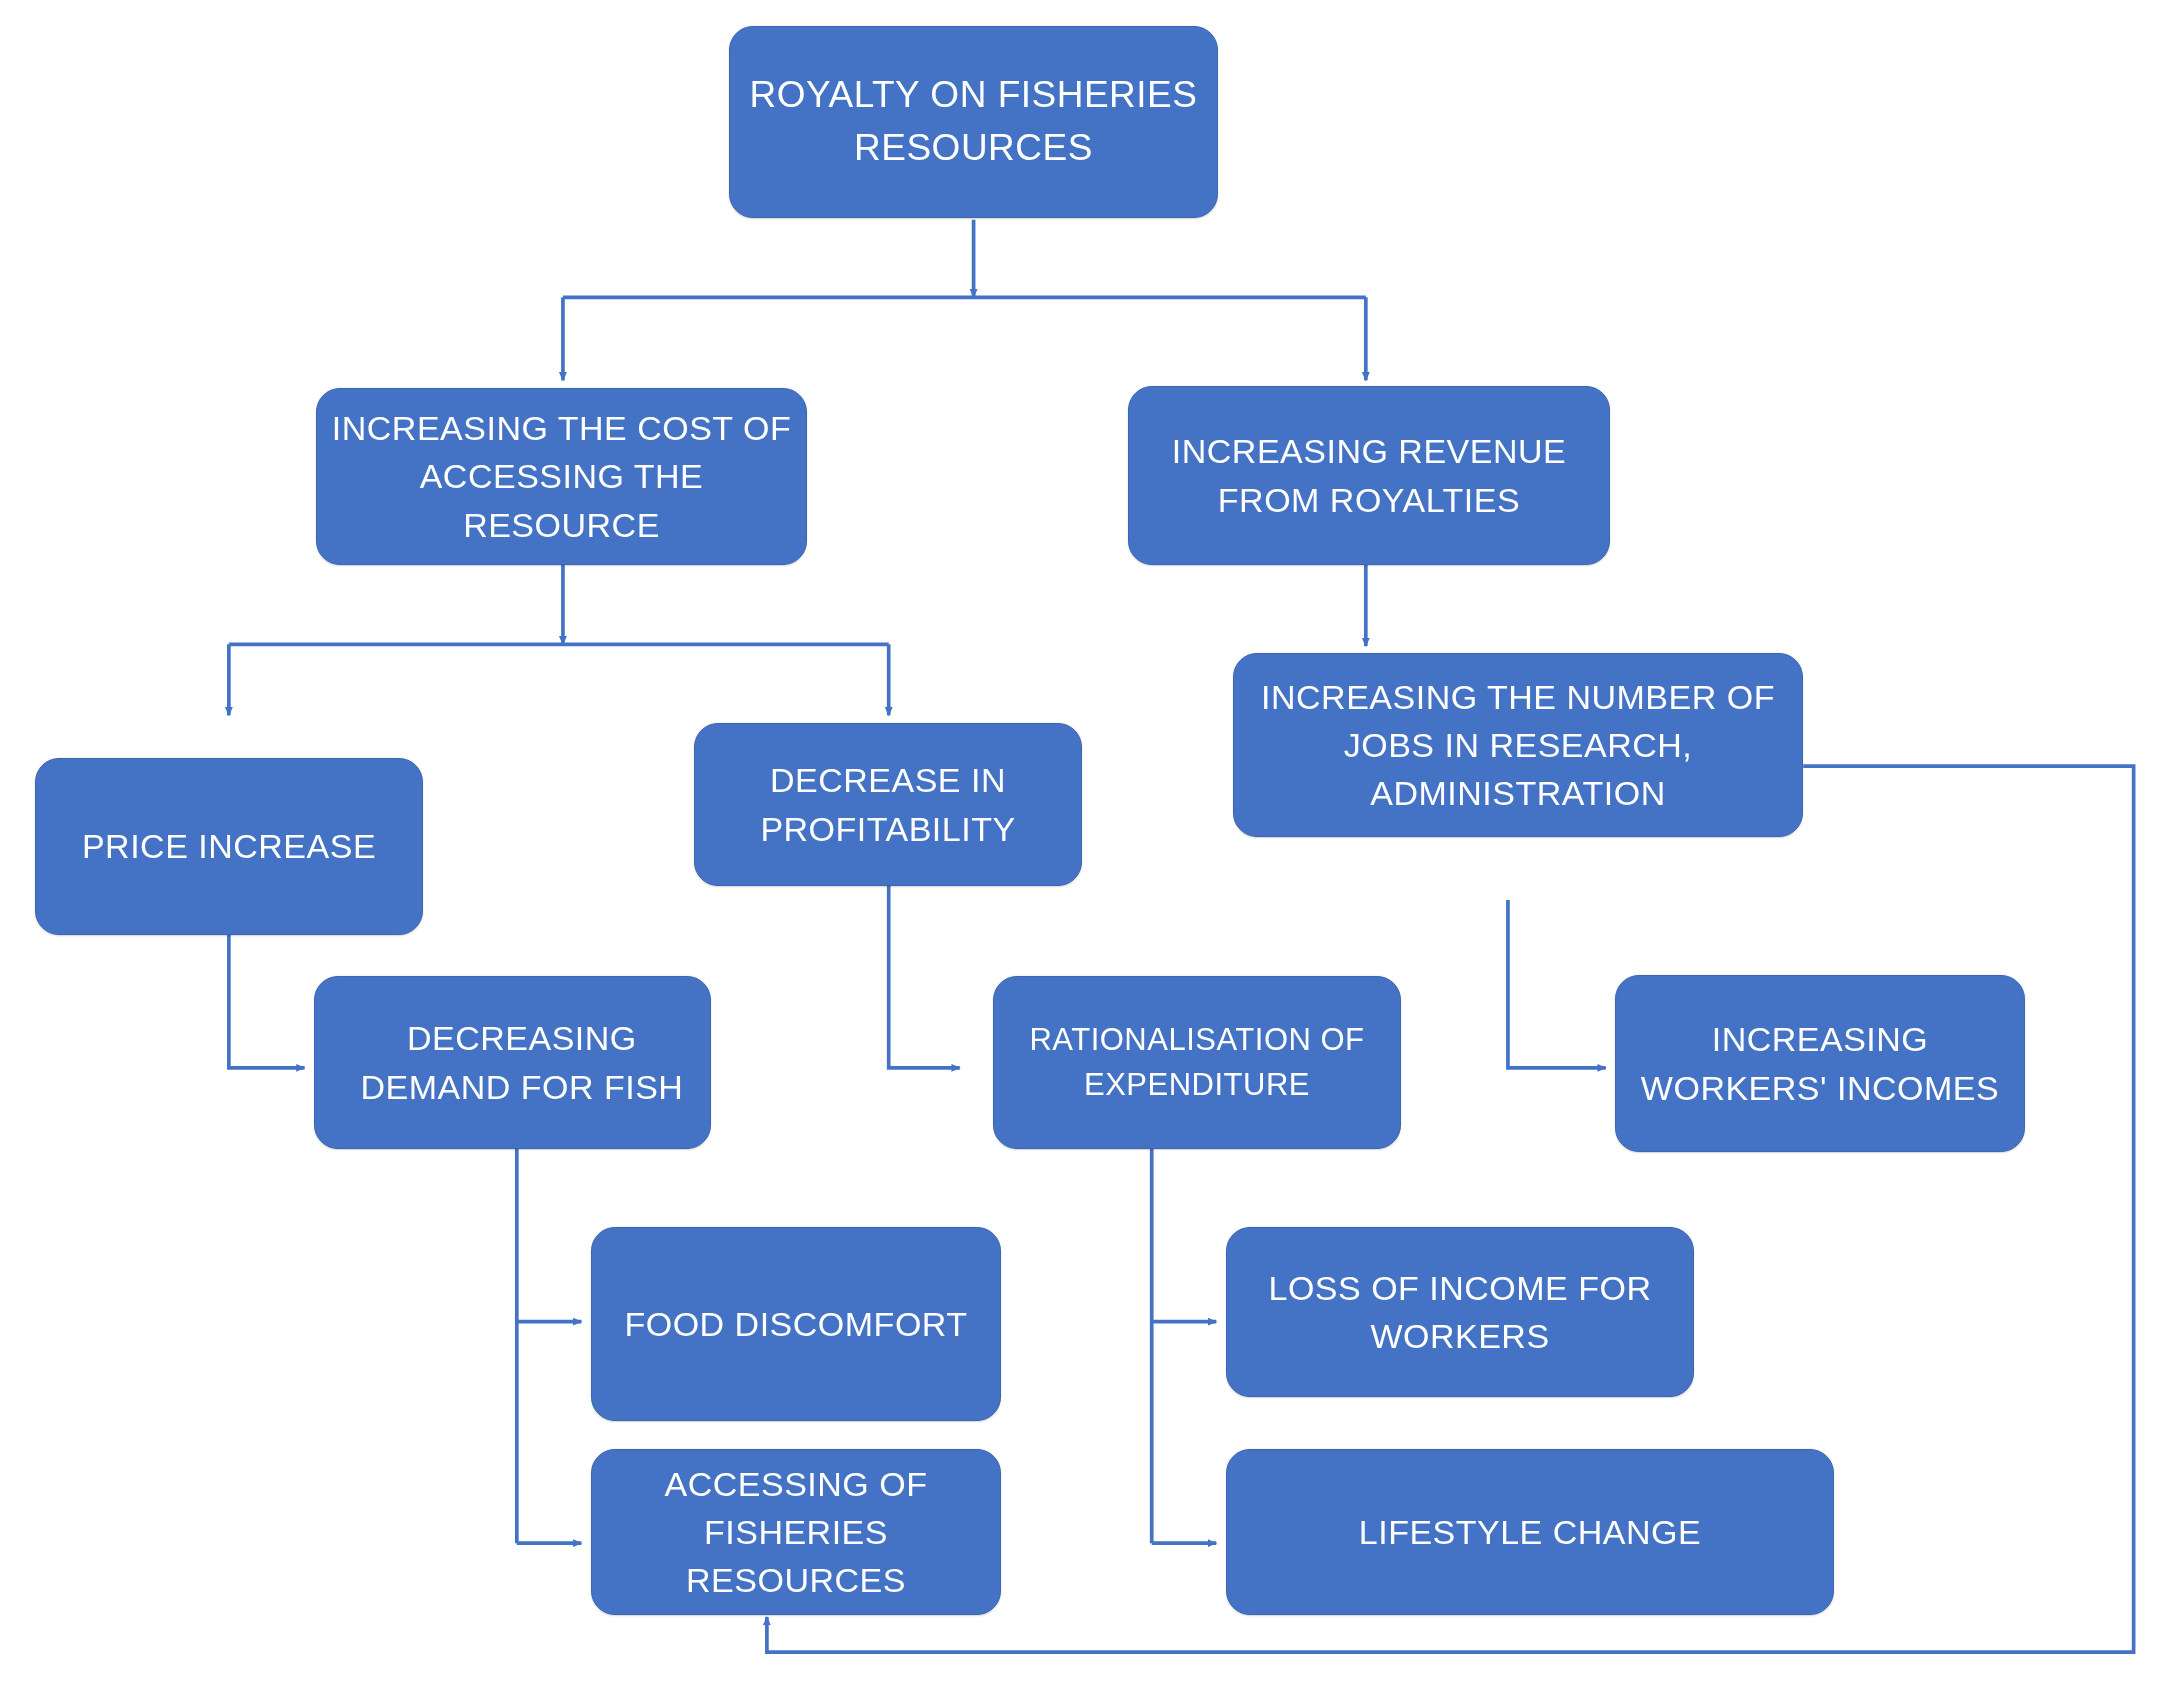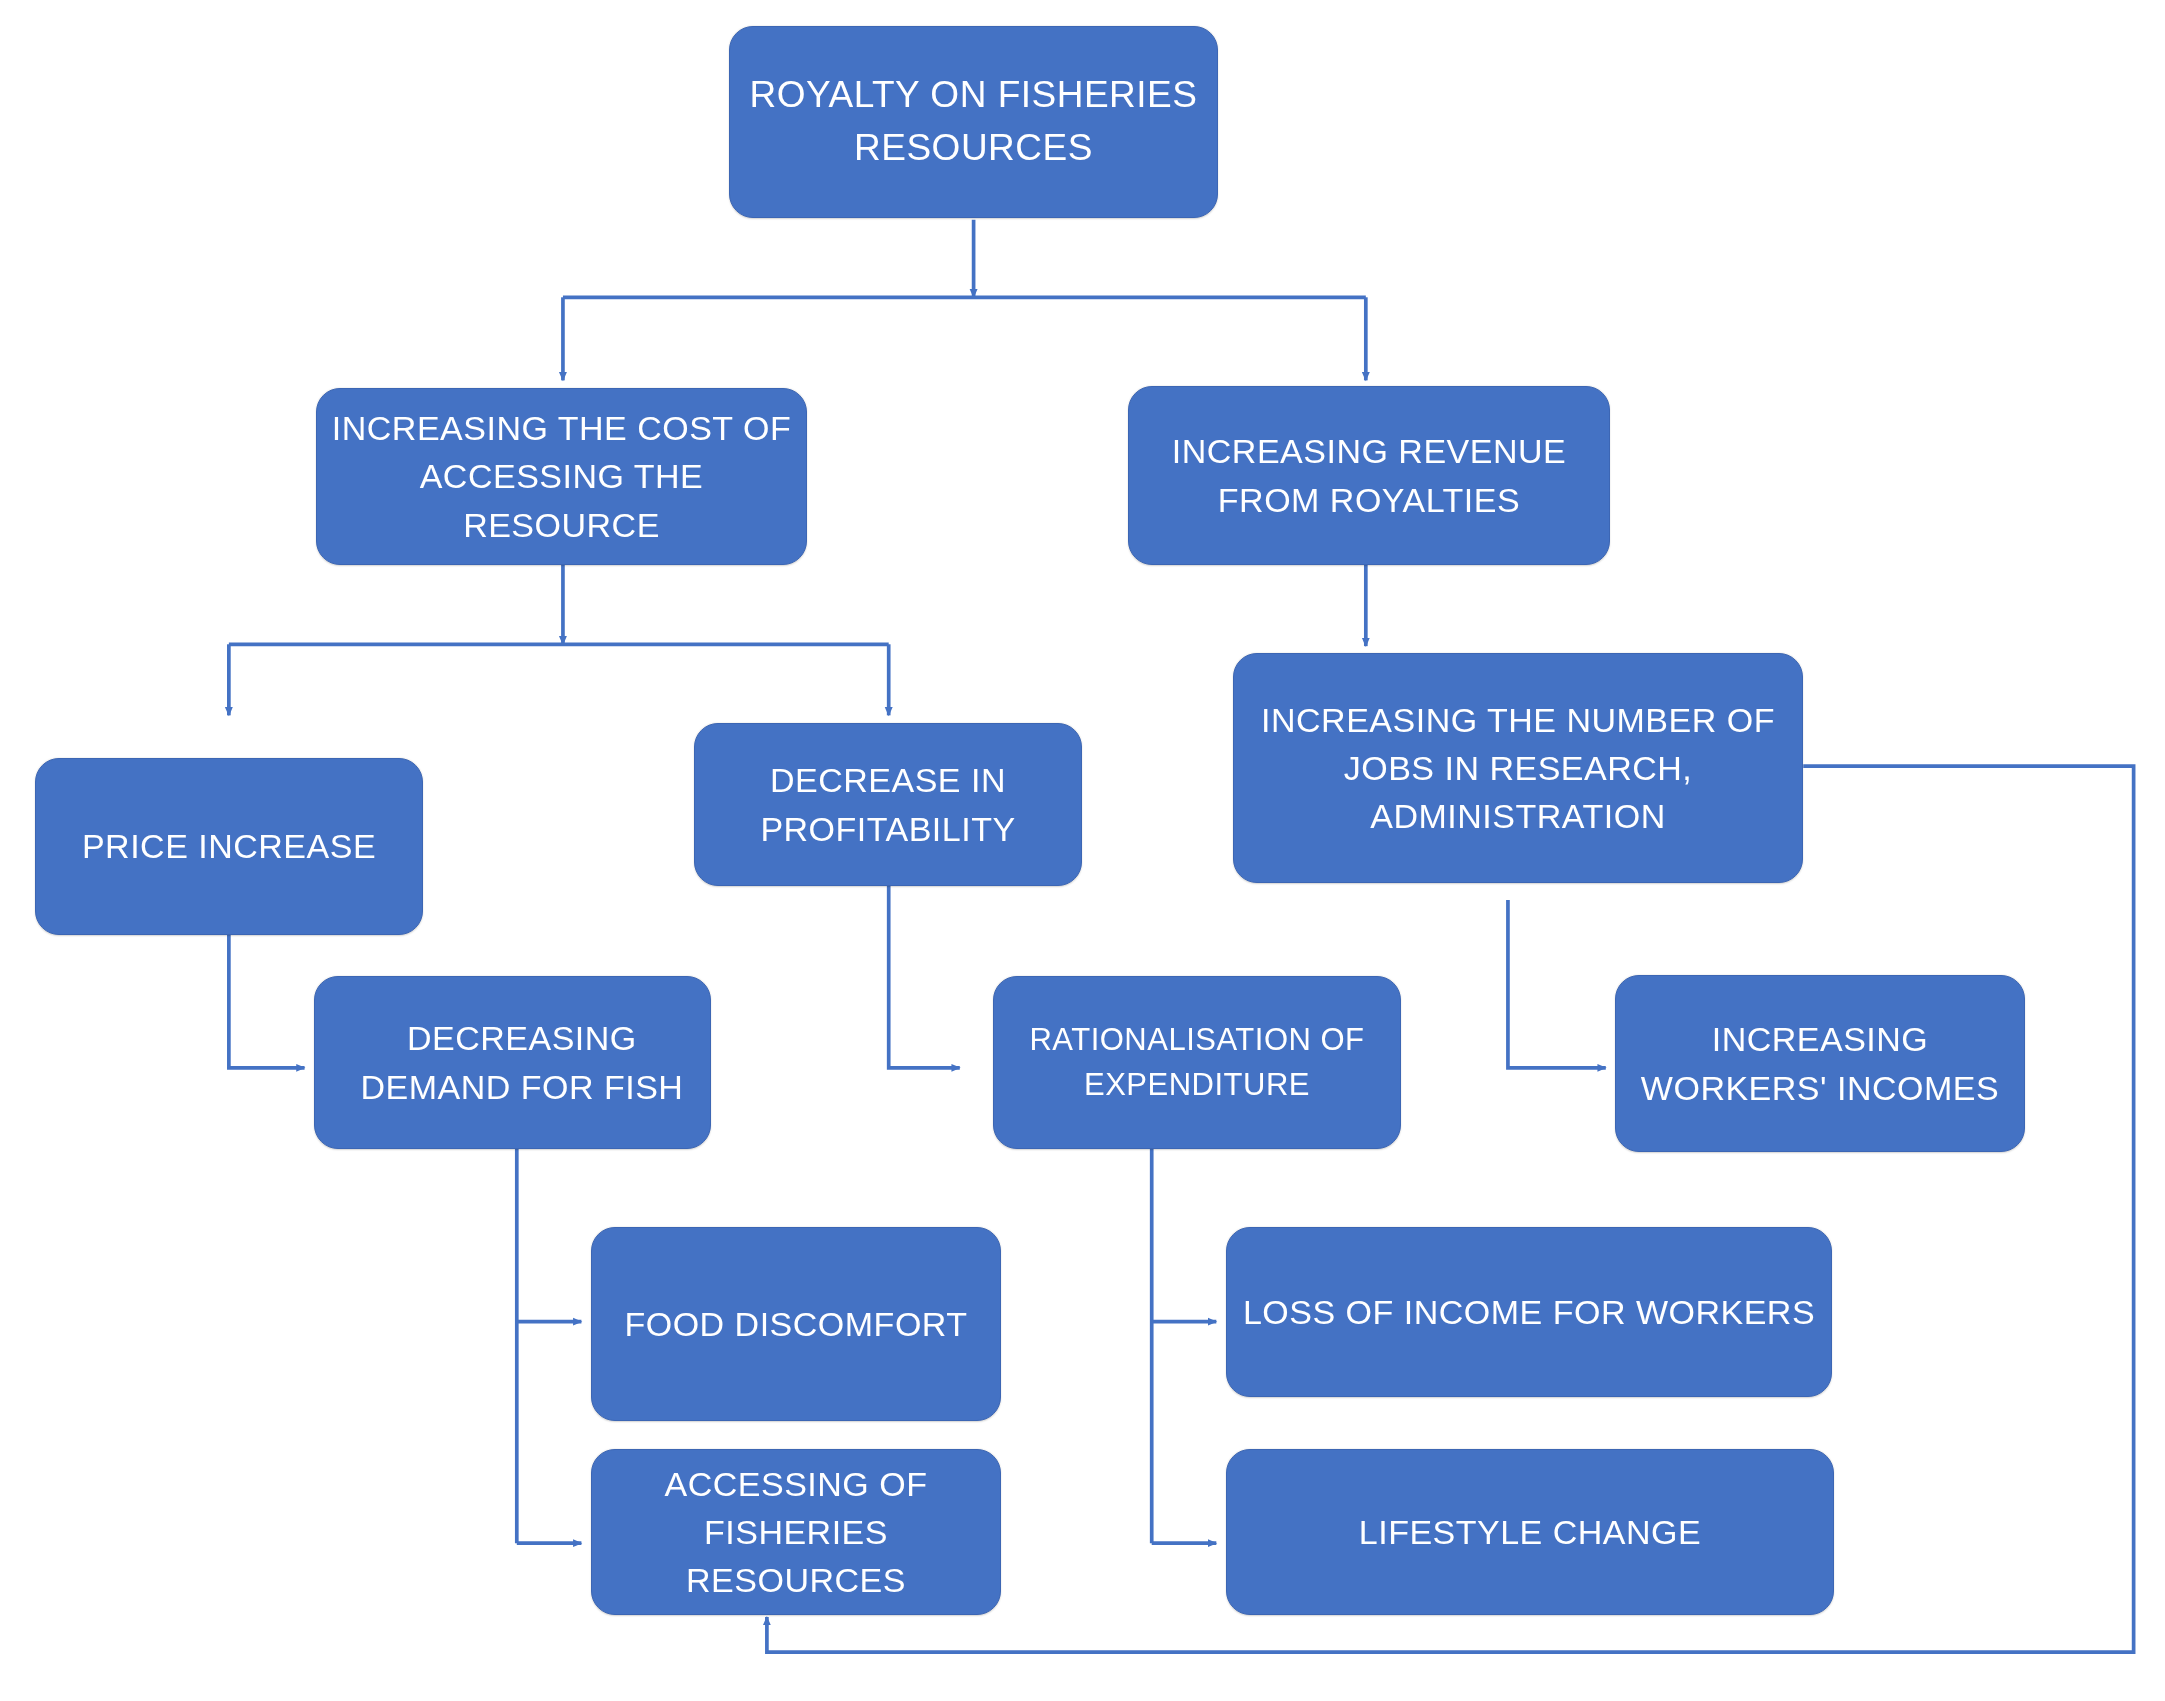--- a/index.html
+++ b/index.html
@@ -109,41 +109,41 @@
   </div>
 
   <div class="node fs-md" style="left:35px; top:758px; width:388px; height:177px;">
     <span>PRICE INCREASE</span>
   </div>
 
   <div class="node fs-md" style="left:694px; top:723px; width:388px; height:163px;">
     <span>DECREASE IN PROFITABILITY</span>
   </div>
 
-  <div class="node fs-md" style="left:1233px; top:653px; width:570px; height:230px;">
+  <div class="node fs-md" style="left:1233px; top:653px; width:570px; height:184px;">
     <span>INCREASING THE NUMBER OF JOBS IN RESEARCH, ADMINISTRATION</span>
   </div>
 
   <div class="node fs-md" style="left:314px; top:976px; width:397px; height:173px;padding-left:28px;">
     <span>DECREASING DEMAND FOR FISH</span>
   </div>
 
   <div class="node fs-sm" style="left:993px; top:976px; width:408px; height:173px;">
     <span>RATIONALISATION OF EXPENDITURE</span>
   </div>
 
   <div class="node fs-md" style="left:1615px; top:975px; width:410px; height:177px;">
     <span>INCREASING WORKERS' INCOMES</span>
   </div>
 
   <div class="node fs-md" style="left:591px; top:1227px; width:410px; height:194px;">
     <span>FOOD DISCOMFORT</span>
   </div>
 
-  <div class="node fs-md" style="left:1226px; top:1227px; width:606px; height:170px;align-items:center;">
+  <div class="node fs-md" style="left:1226px; top:1227px; width:468px; height:170px;align-items:center;">
     <span>LOSS OF INCOME FOR WORKERS</span>
   </div>
 
   <div class="node fs-md" style="left:591px; top:1449px; width:410px; height:166px;">
     <span>ACCESSING OF FISHERIES RESOURCES</span>
   </div>
 
   <div class="node fs-md" style="left:1226px; top:1449px; width:608px; height:166px;">
     <span>LIFESTYLE CHANGE</span>
   </div>

